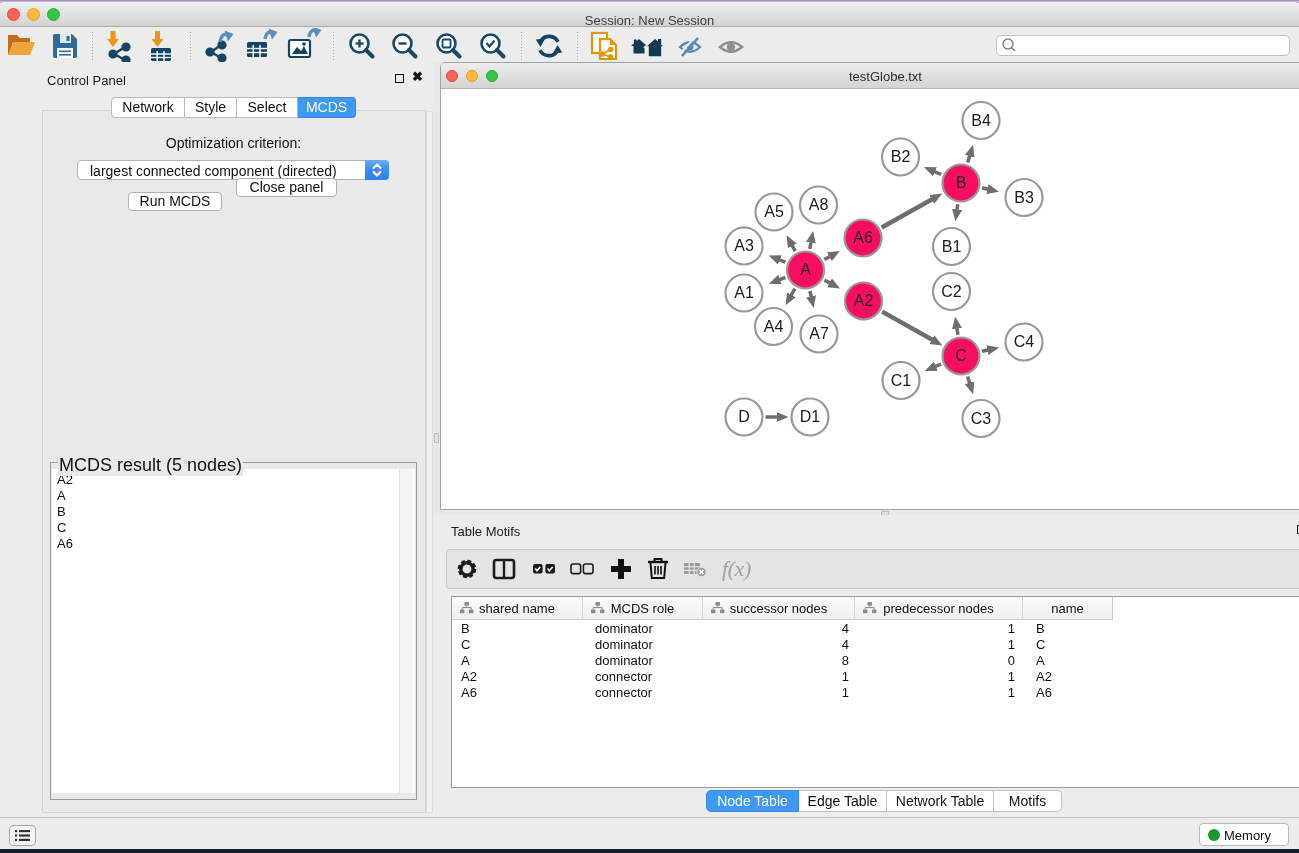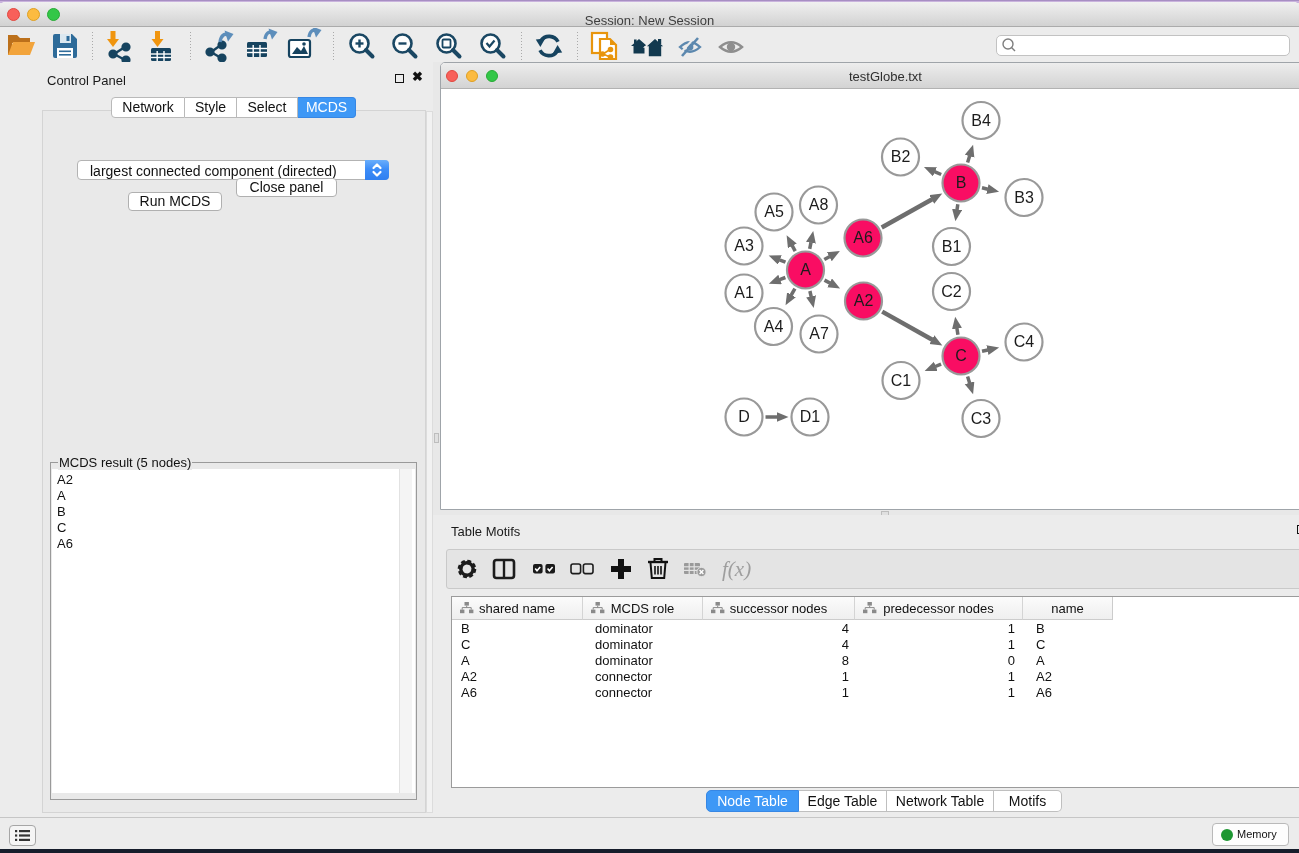--- a/index.html
+++ b/index.html
@@ -22,21 +22,21 @@
 #cptabs .tab { height:21px; border:1px solid #B9B9B9; border-left:none; background:#FFF; font-size:14px; color:#111; text-align:center; line-height:19px; }
 #cptabs .tab:first-child { border-left:1px solid #B9B9B9; border-radius:4px 0 0 4px; }
 #cptabs .tab.sel { background:#3E98F6; color:#FFF; border-color:#3787E4; border-radius:0 4px 4px 0; }
 #cpbody { position:absolute; left:8px; top:48px; width:384px; height:703px; background:#E9E9E9; border:1px solid #D4D4D4; }
 #optlabel { position:absolute; left:0; top:73px; width:399px; text-align:center; font-size:14px; color:#111; }
 #dropdown { position:absolute; left:43px; top:98px; width:312px; height:20px; background:#FFF; border:1px solid #B3B3B3; border-radius:4px; }
 #dropdown .txt { position:absolute; left:12px; top:2px; font-size:14px; color:#111; }
 #dropdown .cap { position:absolute; right:-1px; top:-1px; width:24px; height:20px; background:linear-gradient(#6AAEFB,#3D8DF8 45%,#2F7FF0); border-radius:0 4px 4px 0; }
 .btn { position:absolute; height:19px; background:#FFF; border:1px solid #B0B0B0; border-radius:4px; font-size:14px; color:#111; text-align:center; line-height:17px; }
 #mcdsbox { position:absolute; left:16px; top:400px; width:367px; height:338px; border:1px solid #9A9A9A; background:#E9E9E9; }
-#mcdsbox .label { position:absolute; left:7px; top:-8px; background:#E9E9E9; font-size:13px; color:#111; padding:0 1px; }
+#mcdsbox .label { position:absolute; left:7px; top:-8px; background:#E9E9E9; font-size:18px; color:#111; padding:0 1px; }
 #mcdslist { position:absolute; left:1px; top:6px; width:363px; height:324px; background:#FFF; font-size:13px; color:#111; line-height:16px; padding:3px 0 0 5px; }
 #mcdslist .sb { position:absolute; right:3px; top:0px; width:13px; height:324px; background:#F4F4F4; border-left:1px solid #E2E2E2; }
 
 #desktop { position:absolute; left:399px; top:0; width:900px; height:756px; background:#E8E8E8; }
 #netwin { position:absolute; left:7px; top:0px; width:891px; height:448px; background:#FFF; border:1px solid #9FA4A9; border-radius:5px 5px 0 0;padding-left:24px; }
 #nettitle { position:absolute; left:0; top:0; width:889px; height:26px; background:linear-gradient(#EDEDED,#D3D3D3); border-bottom:1px solid #B2B2B2; border-radius:4px 4px 0 0; }
 #nettitle .t { position:absolute; width:100%; text-align:center; top:6px; font-size:13px; color:#2E2E2E; }
 #graph { position:absolute; left:1px; top:25px; }
 #graph text { font-size:16px; fill:#1C1C1C; text-anchor:middle; font-family:"Liberation Sans",sans-serif; }
 #graph circle { stroke:#999999; stroke-width:2.2; }
@@ -48,21 +48,21 @@
 #ttable { position:absolute; left:18px; top:81px; width:874px; height:192px; background:#FFF; border:1px solid #9B9B9B;text-decoration:underline; }
 .th { position:absolute; top:0; height:23px; background:linear-gradient(#FBFBFB,#EFEFEF); border-right:1px solid #D4D4D4; border-bottom:1px solid #CCC; font-size:13px; color:#111; text-align:center; line-height:23px; }
 .td { position:absolute; font-size:13px; color:#111; height:16px; line-height:16px; }
 #btabs { position:absolute; left:273px; top:275px; height:22px; display:flex; }
 #btabs .tab { height:22px; border:1px solid #BFBFBF; border-left:none; background:#FFF; font-size:14px; color:#111; text-align:center; line-height:20px; }
 #btabs .tab:first-child { border-left:1px solid #3787E4; border-radius:5px 0 0 5px; }
 #btabs .tab.sel { background:#3E98F6; color:#FFF; border-color:#3787E4; }
 #btabs .tab:last-child { border-radius:0 5px 5px 0; }
 
 #statusbar { position:absolute; left:0; top:815px; width:1299px; height:32px; background:#ECECEC; border-top:1px solid #C6C6C6; }
-#membtn { position:absolute; right:10px; top:5px; width:77px; height:23px; background:#FDFDFD; border:1px solid #B9B9B9; border-radius:4px; font-size:11px; color:#111; }
+#membtn { position:absolute; right:10px; top:5px; width:90px; height:23px; background:#FDFDFD; border:1px solid #B9B9B9; border-radius:4px; font-size:13px; color:#111; }
 #listbtn { position:absolute; left:9px; top:7px; width:27px; height:21px; background:#F5F5F5; border:1px solid #A6A6A6; border-radius:4px; }
 #bottomstrip { position:absolute; left:0; top:849px; width:1299px; height:4px; background:#161D2B; }
 </style>
 </head>
 <body>
 <div id="root">
 <div id="appwin">
   <div id="titlebar">
     <div class="light" style="left:7px;background:#F8605A;border:0.5px solid #E1483F;"></div>
     <div class="light" style="left:27px;background:#FCBB40;border:0.5px solid #DFA023;"></div>
@@ -223,20 +223,21 @@
       <div class="winbtns" style="left:361px;top:12px;width:9px;height:9px;border:1.5px solid #111;"></div>
       <div class="winbtns" style="left:378px;top:7px;font-size:13px;font-weight:bold;">✖</div>
       <div id="cpbody"></div>
       <div class="abs" style="left:392px;top:49px;width:7px;height:702px;background:#F2F2F2;border:1px solid #DCDCDC;"></div>
       <div id="cptabs">
         <div class="tab" style="width:74px;">Network</div>
         <div class="tab" style="width:52px;">Style</div>
         <div class="tab" style="width:61px;">Select</div>
         <div class="tab sel" style="width:58px;">MCDS</div>
       </div>
+      <div id="optlabel">Optimization criterion:</div>
       <div id="dropdown">
         <div class="txt">largest connected component (directed)</div>
         <div class="cap"><svg width="24" height="20" viewBox="0 0 24 20">
           <path d="M8.5,8 L12,4.5 L15.5,8" fill="none" stroke="#FFF" stroke-width="2.2" stroke-linecap="round" stroke-linejoin="round"></path>
           <path d="M8.5,12 L12,15.5 L15.5,12" fill="none" stroke="#FFF" stroke-width="2.2" stroke-linecap="round" stroke-linejoin="round"></path>
         </svg></div>
       </div>
       <div class="btn" style="left:94px;top:130px;width:94px;">Run MCDS</div>
       <div class="btn" style="left:202px;top:116px;width:101px;">Close panel</div>
       <div id="mcdsbox">

